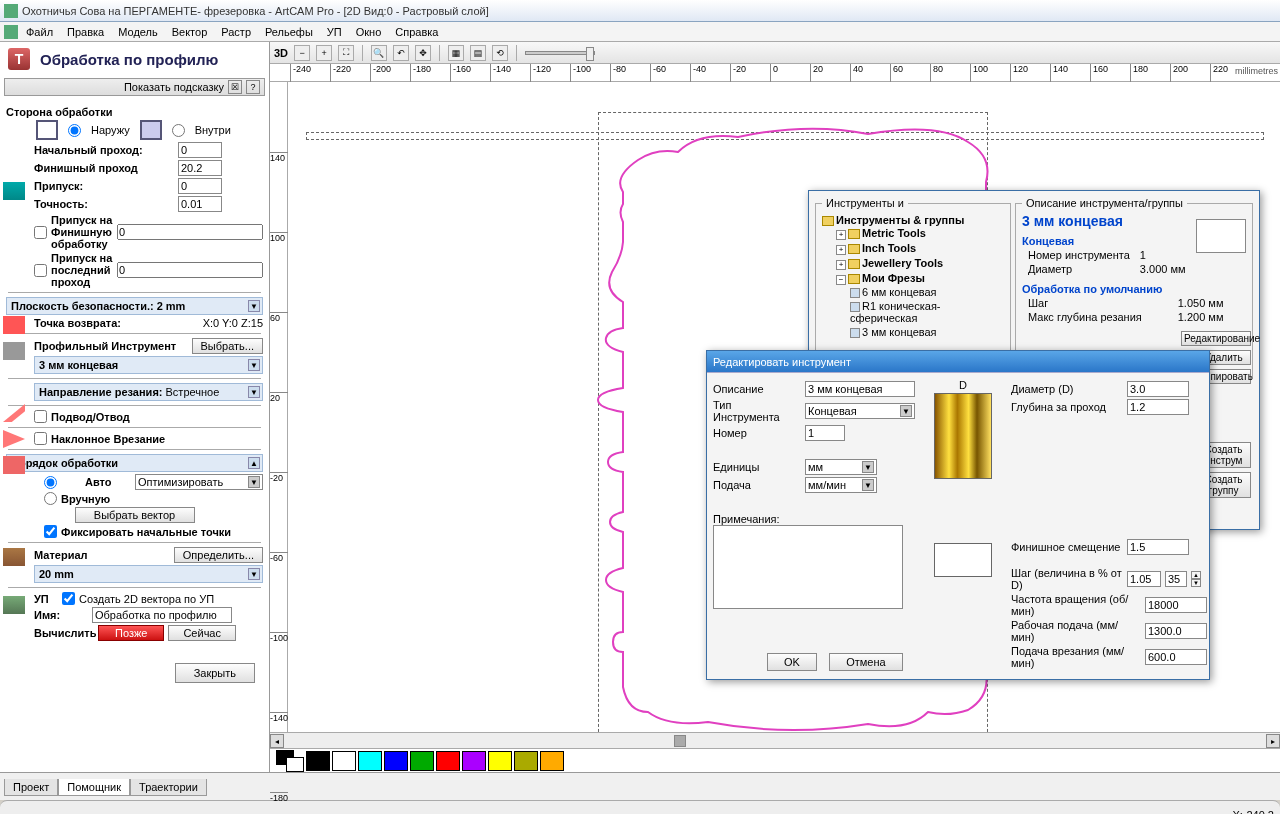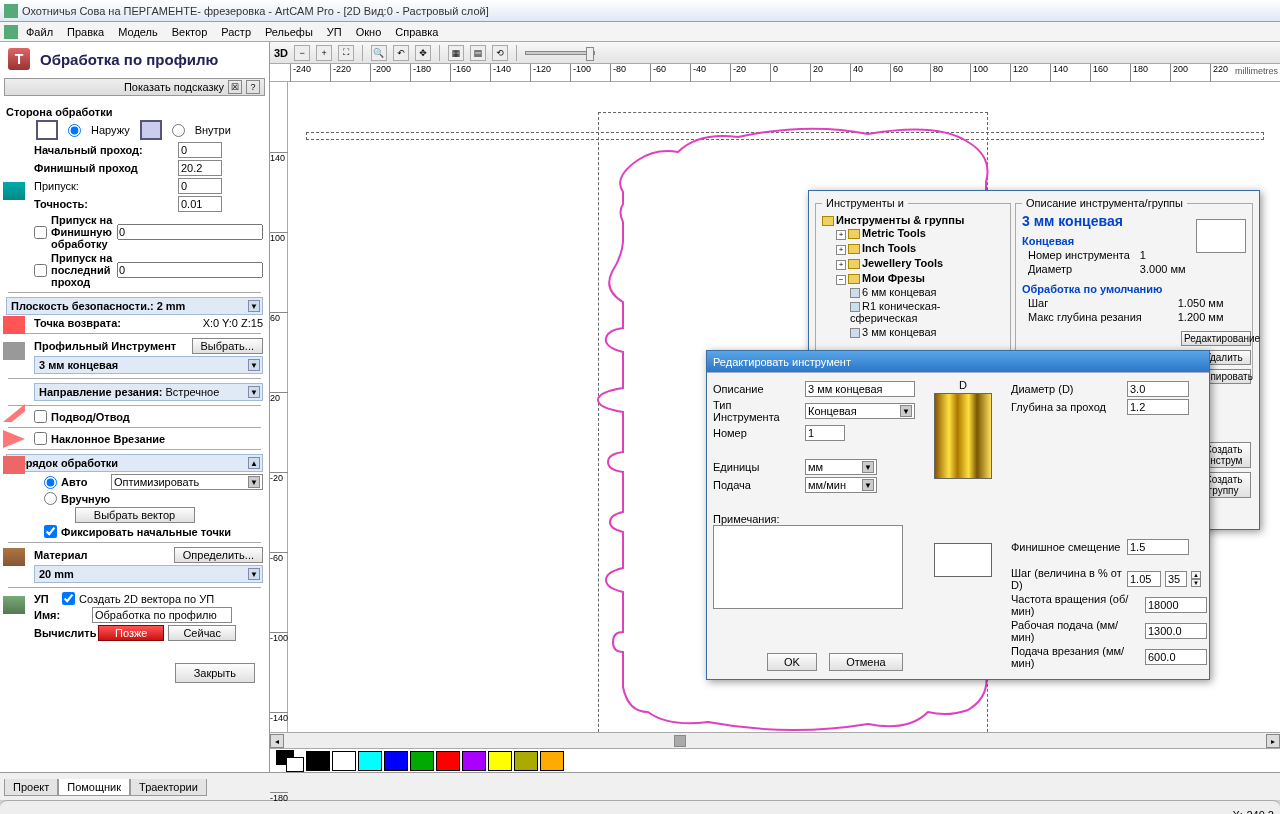--- a/index.html
+++ b/index.html
@@ -127,21 +127,21 @@
 
     <div class="row" style="padding-left:28px;">
           <label style="width:140px;font-weight:bold;">Начальный проход:</label>
           <input class="num" value="0" style="">
         </div>
     <div class="row" style="padding-left:28px;">
           <label style="width:140px;font-weight:bold;">Финишный проход</label>
           <input class="num" value="20.2" style="">
         </div>
     <div class="row" style="padding-left:28px;">
-          <label style="width:140px;font-weight:normal;">Припуск:</label>
+          <label style="width:140px;font-weight:bold;">Припуск:</label>
           <input class="num" value="0" style="">
         </div>
     <div class="row" style="padding-left:28px;">
           <label style="width:140px;font-weight:bold;">Точность:</label>
           <input class="num" value="0.01" style="">
         </div>
 
     <div class="check-row" style="padding-left:28px;">
           <input type="checkbox" style="">
           <label style="width:132px;font-weight:bold;">Припуск на Финишную обработку</label>
@@ -187,21 +187,21 @@
           <label style="font-weight:bold;">Наклонное Врезание</label>
         </div>
     <div class="divider"></div>
 
     <div class="bluebar" style="">
           <span style="font-weight:bold;">Порядок обработки</span>
           <span class="bar-arrow">▲</span>
         </div>
     <div class="row" style="padding-left:38px;">
           <input type="radio" checked="" style="">
-          <label style="font-weight:bold;width:46px;">Авто</label>
+          <label style="font-weight:bold;width:46px;margin-left:24px;">Авто</label>
       <div class="dropdown" style="flex:1;">
             <span>Оптимизировать</span>
             <span class="arrow">▼</span>
           </div>
     </div>
     <div class="row" style="padding-left:38px;">
           <input type="radio" style="">
           <label style="font-weight:bold;">Вручную</label>
         </div>
     <div class="row" style="justify-content:center;">

